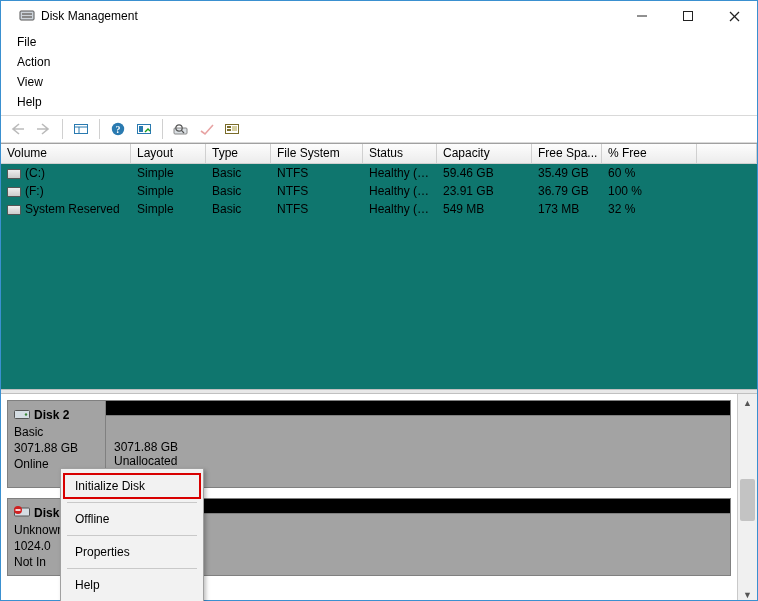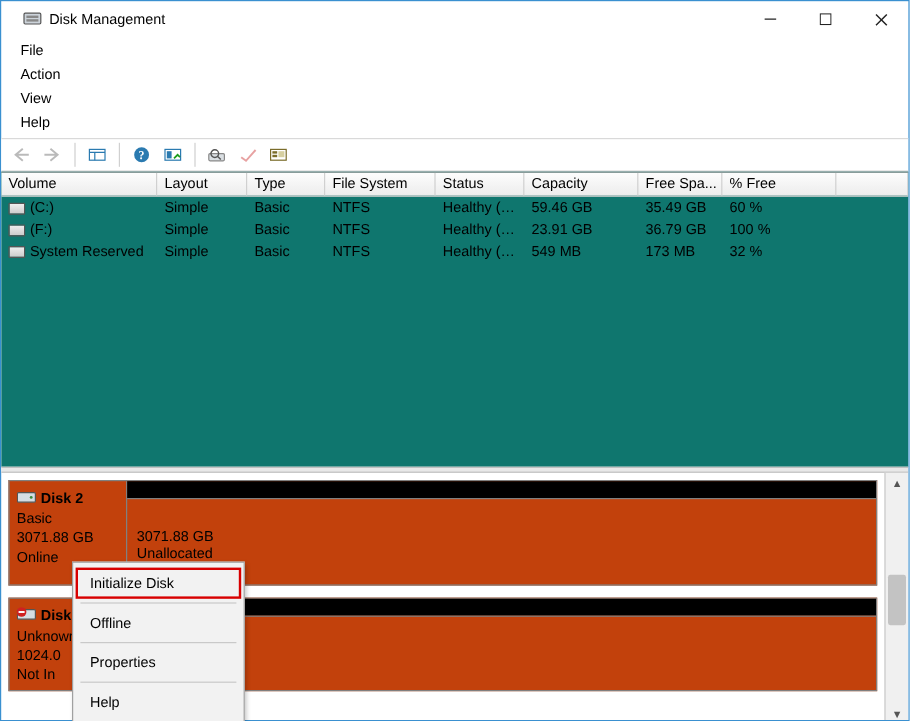--- a/index.html
+++ b/index.html
@@ -122,21 +122,21 @@
     position: absolute; left: 2px; right: 2px;
     top: 85px; height: 42px;
     background: #c3c3c3; border-radius: 2px;
   }
 
   .disk-row {
     display: flex;
     margin: 6px 6px 10px 6px;
     min-height: 88px;
     border: 1px solid #808080;
-    background: #c2410c;
+    background: #a3a3a3;
   }
   .disk-label {
     width: 98px;
     border-right: 1px solid #808080;
     padding: 6px 6px 4px 6px;
     display: flex; flex-direction: column;
     font-size: 12px;
     line-height: 1.35;
   }
   .disk-label .dname { font-weight: bold; margin-top: 2px;}

